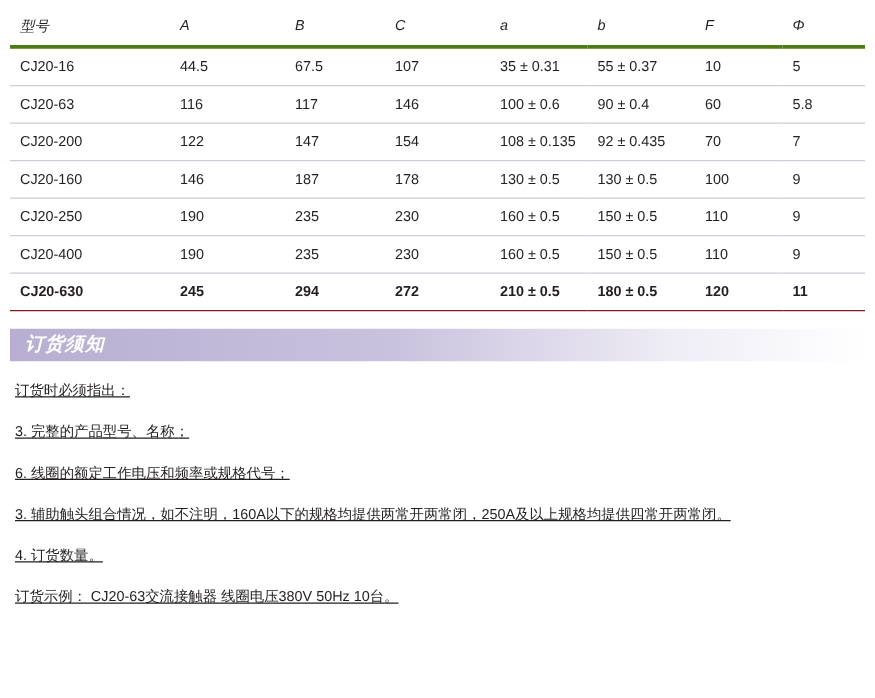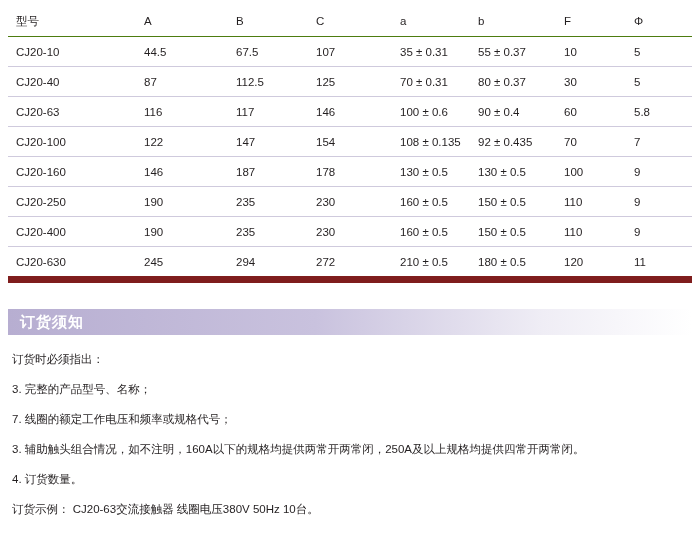--- a/index.html
+++ b/index.html
@@ -36,64 +36,68 @@
     font-weight: normal;
     color: #231f20;
     padding: 0 0 0 8px;
     height: 29px;
     vertical-align: middle;
     border-bottom: 1px solid #cfcadd;
     white-space: nowrap;
   }
   table.spec-table thead th {
     height: 30px;
-    border-bottom: 1px solid #4d7c0f;
+    border-bottom: 3px solid #4d7c0f;
+    font-style: italic;
   }
   table.spec-table tbody tr:last-child td {
-    border-bottom: 7px solid #7f1d1d;
+    border-bottom: 1px solid #7f1d1d;
+    font-weight: bold;
   }
   col.c-model  { width: 128px; }
   col.c-a      { width: 92px; }
   col.c-b      { width: 80px; }
   col.c-c      { width: 84px; }
   col.c-a2     { width: 78px; }
   col.c-b2     { width: 86px; }
   col.c-f      { width: 70px; }
   col.c-phi    { width: 66px; }
 
   
   .section-head {
     position: relative;
     width: 684px;
     height: 26px;
-    margin-top: 26px;
+    margin-top: 14px;
     background: linear-gradient(to right, #b7aed1 0%, #c9c2de 45%, #efedf5 78%, #ffffff 100%);
     display: flex;
     align-items: center;
+    font-style: italic;
   }
   .section-head .title {
     font-size: 15px;
     font-weight: bold;
     color: #ffffff;
     letter-spacing: 1px;
     padding-left: 12px;
     line-height: 26px;
   }
 
   
   .order-body {
     margin-top: 16px;
     padding-left: 4px;
     width: 676px;
   }
   .order-body p {
-    margin: 4px 0 13px 0;
+    margin: 16px 0 13px 0;
     font-size: 11.5px;
     line-height: 17px;
     color: #231f20;
+    text-decoration: underline;
   }
   .order-body p.indent-hang {
     padding-left: 20px;
     text-indent: -20px;
   }
   .order-body p.last {
     margin-bottom: 0;
   }
 </style>
 </head>
@@ -119,51 +123,41 @@
         <th>B</th>
         <th>C</th>
         <th>a</th>
         <th>b</th>
         <th>F</th>
         <th>Φ</th>
       </tr>
     </thead>
     <tbody>
       <tr>
-        <td>CJ20-10</td>
+        <td>CJ20-16</td>
         <td>44.5</td>
         <td>67.5</td>
         <td>107</td>
         <td>35 ± 0.31</td>
         <td>55 ± 0.37</td>
         <td>10</td>
-        <td>5</td>
-      </tr>
-      <tr>
-        <td>CJ20-40</td>
-        <td>87</td>
-        <td>112.5</td>
-        <td>125</td>
-        <td>70 ± 0.31</td>
-        <td>80 ± 0.37</td>
-        <td>30</td>
         <td>5</td>
       </tr>
       <tr>
         <td>CJ20-63</td>
         <td>116</td>
         <td>117</td>
         <td>146</td>
         <td>100 ± 0.6</td>
         <td>90 ± 0.4</td>
         <td>60</td>
         <td>5.8</td>
       </tr>
       <tr>
-        <td>CJ20-100</td>
+        <td>CJ20-200</td>
         <td>122</td>
         <td>147</td>
         <td>154</td>
         <td>108 ± 0.135</td>
         <td>92 ± 0.435</td>
         <td>70</td>
         <td>7</td>
       </tr>
       <tr>
         <td>CJ20-160</td>
@@ -208,19 +202,19 @@
     </tbody>
   </table>
 
   <div class="section-head">
     <span class="title">订货须知</span>
   </div>
 
   <div class="order-body">
     <p>订货时必须指出：</p>
     <p>3. 完整的产品型号、名称；</p>
-    <p>7. 线圈的额定工作电压和频率或规格代号；</p>
+    <p>6. 线圈的额定工作电压和频率或规格代号；</p>
     <p class="indent-hang">3. 辅助触头组合情况，如不注明，160A以下的规格均提供两常开两常闭，250A及以上规格均提供四常开两常闭。</p>
     <p>4. 订货数量。</p>
     <p class="last">订货示例：  CJ20-63交流接触器  线圈电压380V  50Hz  10台。</p>
   </div>
 
 </div>
 
 </body></html>

